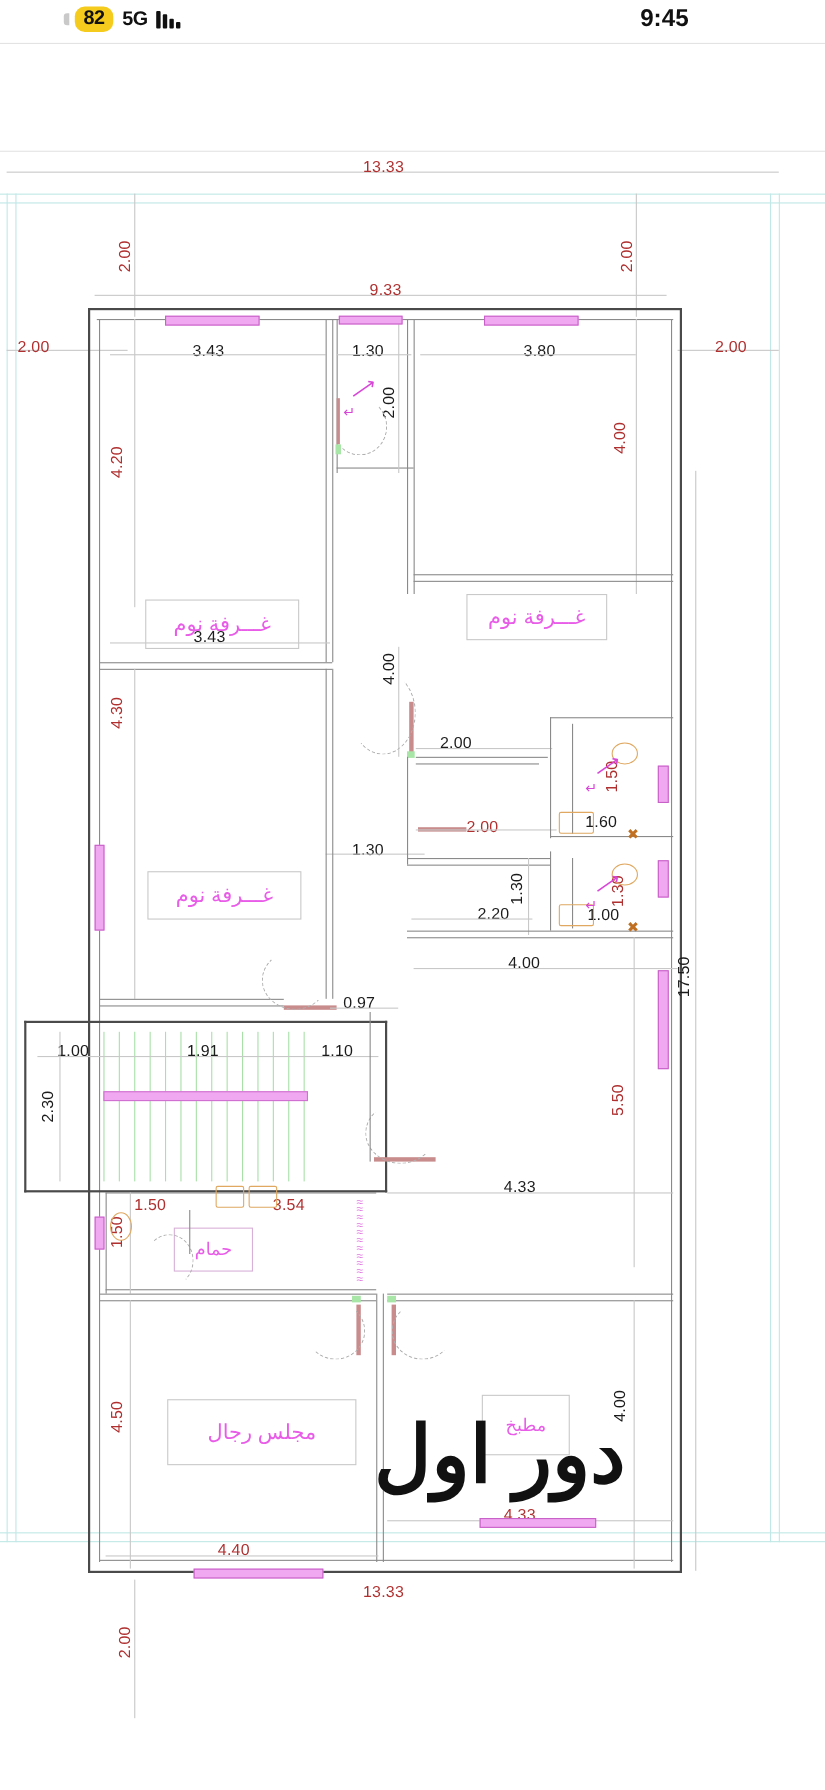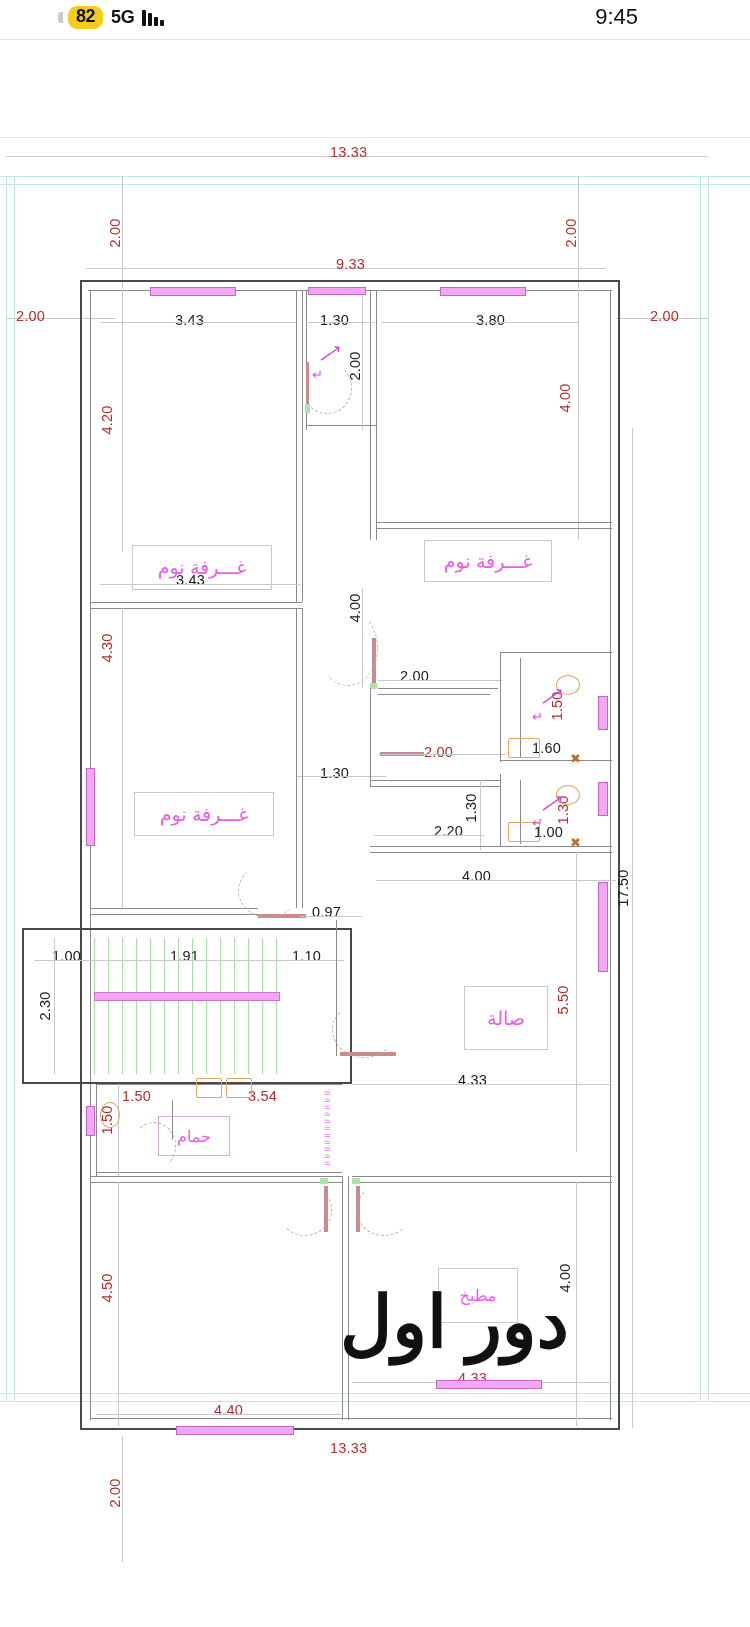--- a/index.html
+++ b/index.html
@@ -21,21 +21,21 @@
     background:#f5cc1e; color:#111; font-weight:bold; font-size:18px;
     border-radius:9px; padding:1px 8px 2px 8px; line-height:1.1;
     letter-spacing:-0.5px;
   }
   .batt-nub { width:5px; height:11px; background:#c9c9c9; border-radius:3px 0 0 3px; margin-right:-3px; }
   .net { font-size:18px; font-weight:600; color:#111; letter-spacing:-0.3px; }
   .bars { display:flex; align-items:flex-end; gap:2px; height:17px; }
   .bars i { display:block; width:4px; background:#111; border-radius:1px; }
   .bars i:nth-child(1){height:16px;} .bars i:nth-child(2){height:13px;}
   .bars i:nth-child(3){height:9px;}  .bars i:nth-child(4){height:6px;}
-  .sb-time { position:absolute; right:112px; top:4px; font-size:22px; font-weight:400; color:#111; }
+  .sb-time { position:absolute; right:124px; top:4px; font-size:22px; font-weight:700; color:#111; }
 
   .hairline { position:absolute; left:0; width:750px; height:1px; background:#e3e3e3; }
 
   
   .area-title {
     position:absolute; left:0; top:76px; width:750px; text-align:center;
     font-size:42px; color:#1a1a1a; letter-spacing:1px; font-weight:400;
   }
 
   
@@ -292,21 +292,20 @@
         <i style="left:182px"></i>
     </div>
     <div class="stair-rail" style="left:94px;top:852px;width:186px;height:9px"></div>
     <div class="dim" style="left:52px;top:808px">1.00</div>
     <div class="dim" style="left:170px;top:808px">1.91</div>
     <div class="dim" style="left:292px;top:808px">1.10</div>
     <div class="ext-h" style="left:34px;top:820px;width:310px"></div>
     <div class="dim vert" style="left:30px;top:858px">2.30</div>
     <div class="ext-v" style="left:54px;top:798px;height:136px"></div>
 
-    <div class="roombox" style="left:464px;top:846px;width:84px;height:64px">صالة</div>
     <div class="dim red vert" style="left:548px;top:852px">5.50</div>
     <div class="ext-v" style="left:576px;top:712px;height:300px"></div>
     <div class="win" style="left:598px;top:742px;width:10px;height:90px"></div>
     <div class="dim" style="left:458px;top:932px">4.33</div>
     <div class="ext-h" style="left:352px;top:944px;width:260px"></div>
 
     <div class="dim vert" style="left:604px;top:740px">17.50</div>
     <div class="ext-v" style="left:632px;top:288px;height:1000px"></div>
 
     <div class="door-leaf" style="left:340px;top:912px;width:56px;height:4px"></div>
@@ -329,23 +328,24 @@
     <div class="wl v" style="left:172px;top:960px;height:40px"></div>
 
     <div class="zig" style="left:324px;top:950px">
       ≈<br>≈<br>≈<br>≈<br>≈<br>≈<br>≈<br>≈<br>≈<br>≈<br>≈
     </div>
 
     <div class="wl h" style="left:90px;top:1036px;width:252px"></div>
     <div class="wl h" style="left:90px;top:1042px;width:252px"></div>
     <div class="wl v" style="left:342px;top:1036px;height:244px"></div>
     <div class="wl v" style="left:348px;top:1036px;height:244px"></div>
+    <div class="roombox" style="left:152px;top:1132px;width:172px;height:60px">مجلس رجال</div>
     <div class="dim red vert" style="left:92px;top:1140px">4.50</div>
     <div class="ext-v" style="left:118px;top:1042px;height:244px"></div>
-    <div class="dim red" style="left:214px;top:1262px">4.40</div>
+    <div class="dim red" style="left:198px;top:1262px">4.40</div>
     <div class="ext-h" style="left:96px;top:1274px;width:248px"></div>
     <div class="win" style="left:176px;top:1286px;width:118px;height:9px"></div>
 
     <div class="door-leaf" style="left:324px;top:1046px;width:4px;height:46px"></div>
     <div class="swing" style="left:278px;top:1044px;width:54px;height:52px;border-color:transparent;border-right-color:#b0b0b0;border-bottom-color:#b0b0b0"></div>
     <div class="jamb" style="left:320px;top:1038px;width:8px;height:6px"></div>
 
     <div class="wl h" style="left:352px;top:1036px;width:260px"></div>
     <div class="wl h" style="left:352px;top:1042px;width:260px"></div>
     <div class="roombox sm" style="left:438px;top:1128px;width:80px;height:55px">مطبخ</div>

